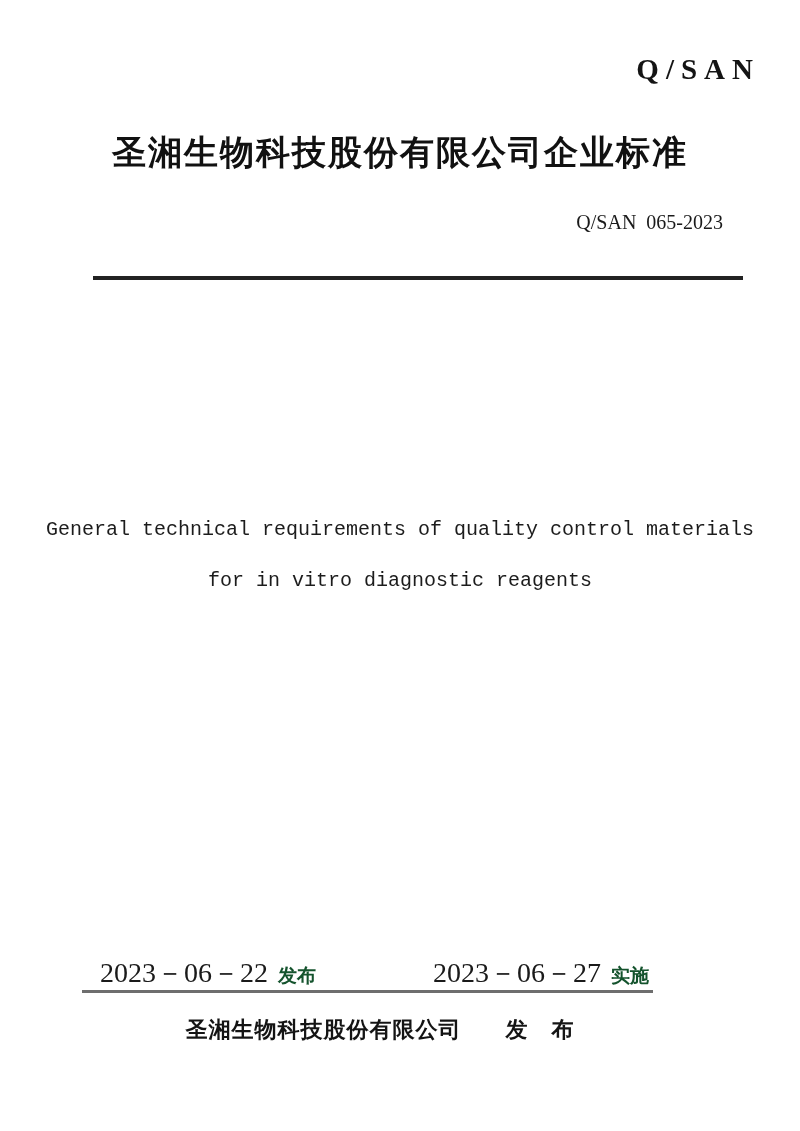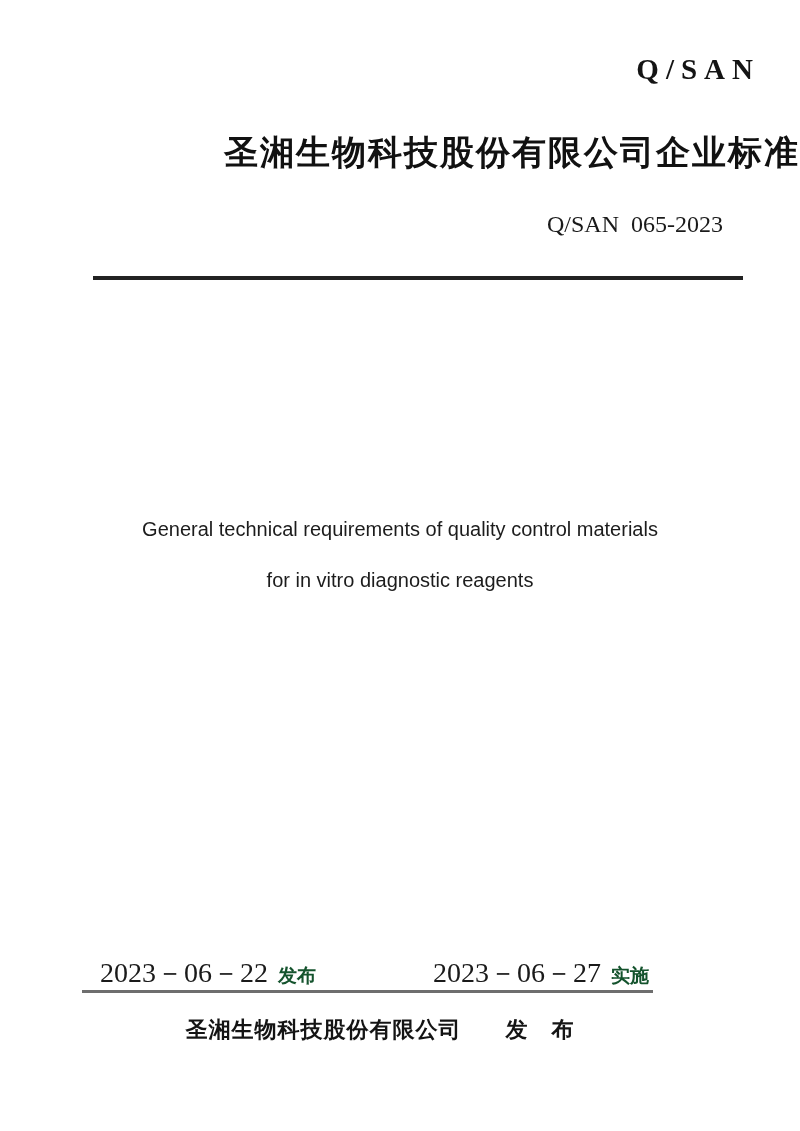--- a/index.html
+++ b/index.html
@@ -28,35 +28,35 @@
     letter-spacing: 7px;
     color: #141414;
   }
 
   
   .org-title {
     position: absolute;
     top: 130px;
     left: 0;
     width: 100%;
-    text-align: right;
+    text-align: center;
     font-family: "Liberation Serif", "DejaVu Serif", serif;
     font-weight: 700;
     font-size: 34px;
     letter-spacing: 2px;
     color: #111111;
   }
 
   
   .doc-number {
     position: absolute;
     top: 211px;
     right: 77px;
     font-family: "Liberation Serif", "DejaVu Serif", serif;
-    font-size: 24px;
+    font-size: 20px;
     white-space: pre;
     color: #1a1a1a;
   }
 
   
   .top-rule {
     position: absolute;
     top: 276px;
     left: 93px;
     width: 650px;
@@ -77,21 +77,21 @@
     letter-spacing: 1px;
     color: #0f0f0f;
   }
 
   
   .en-title {
     position: absolute;
     left: 0;
     width: 100%;
     text-align: center;
-    font-family: Liberation Sans, sans-serif;
+    font-family: Liberation Mono, monospace;
     font-size: 20px;
     color: #1c1c1c;
   }
   .en-line1 { top: 518px; }
   .en-line2 { top: 569px; }
 
   
   .date-row {
     position: absolute;
     top: 954px;

